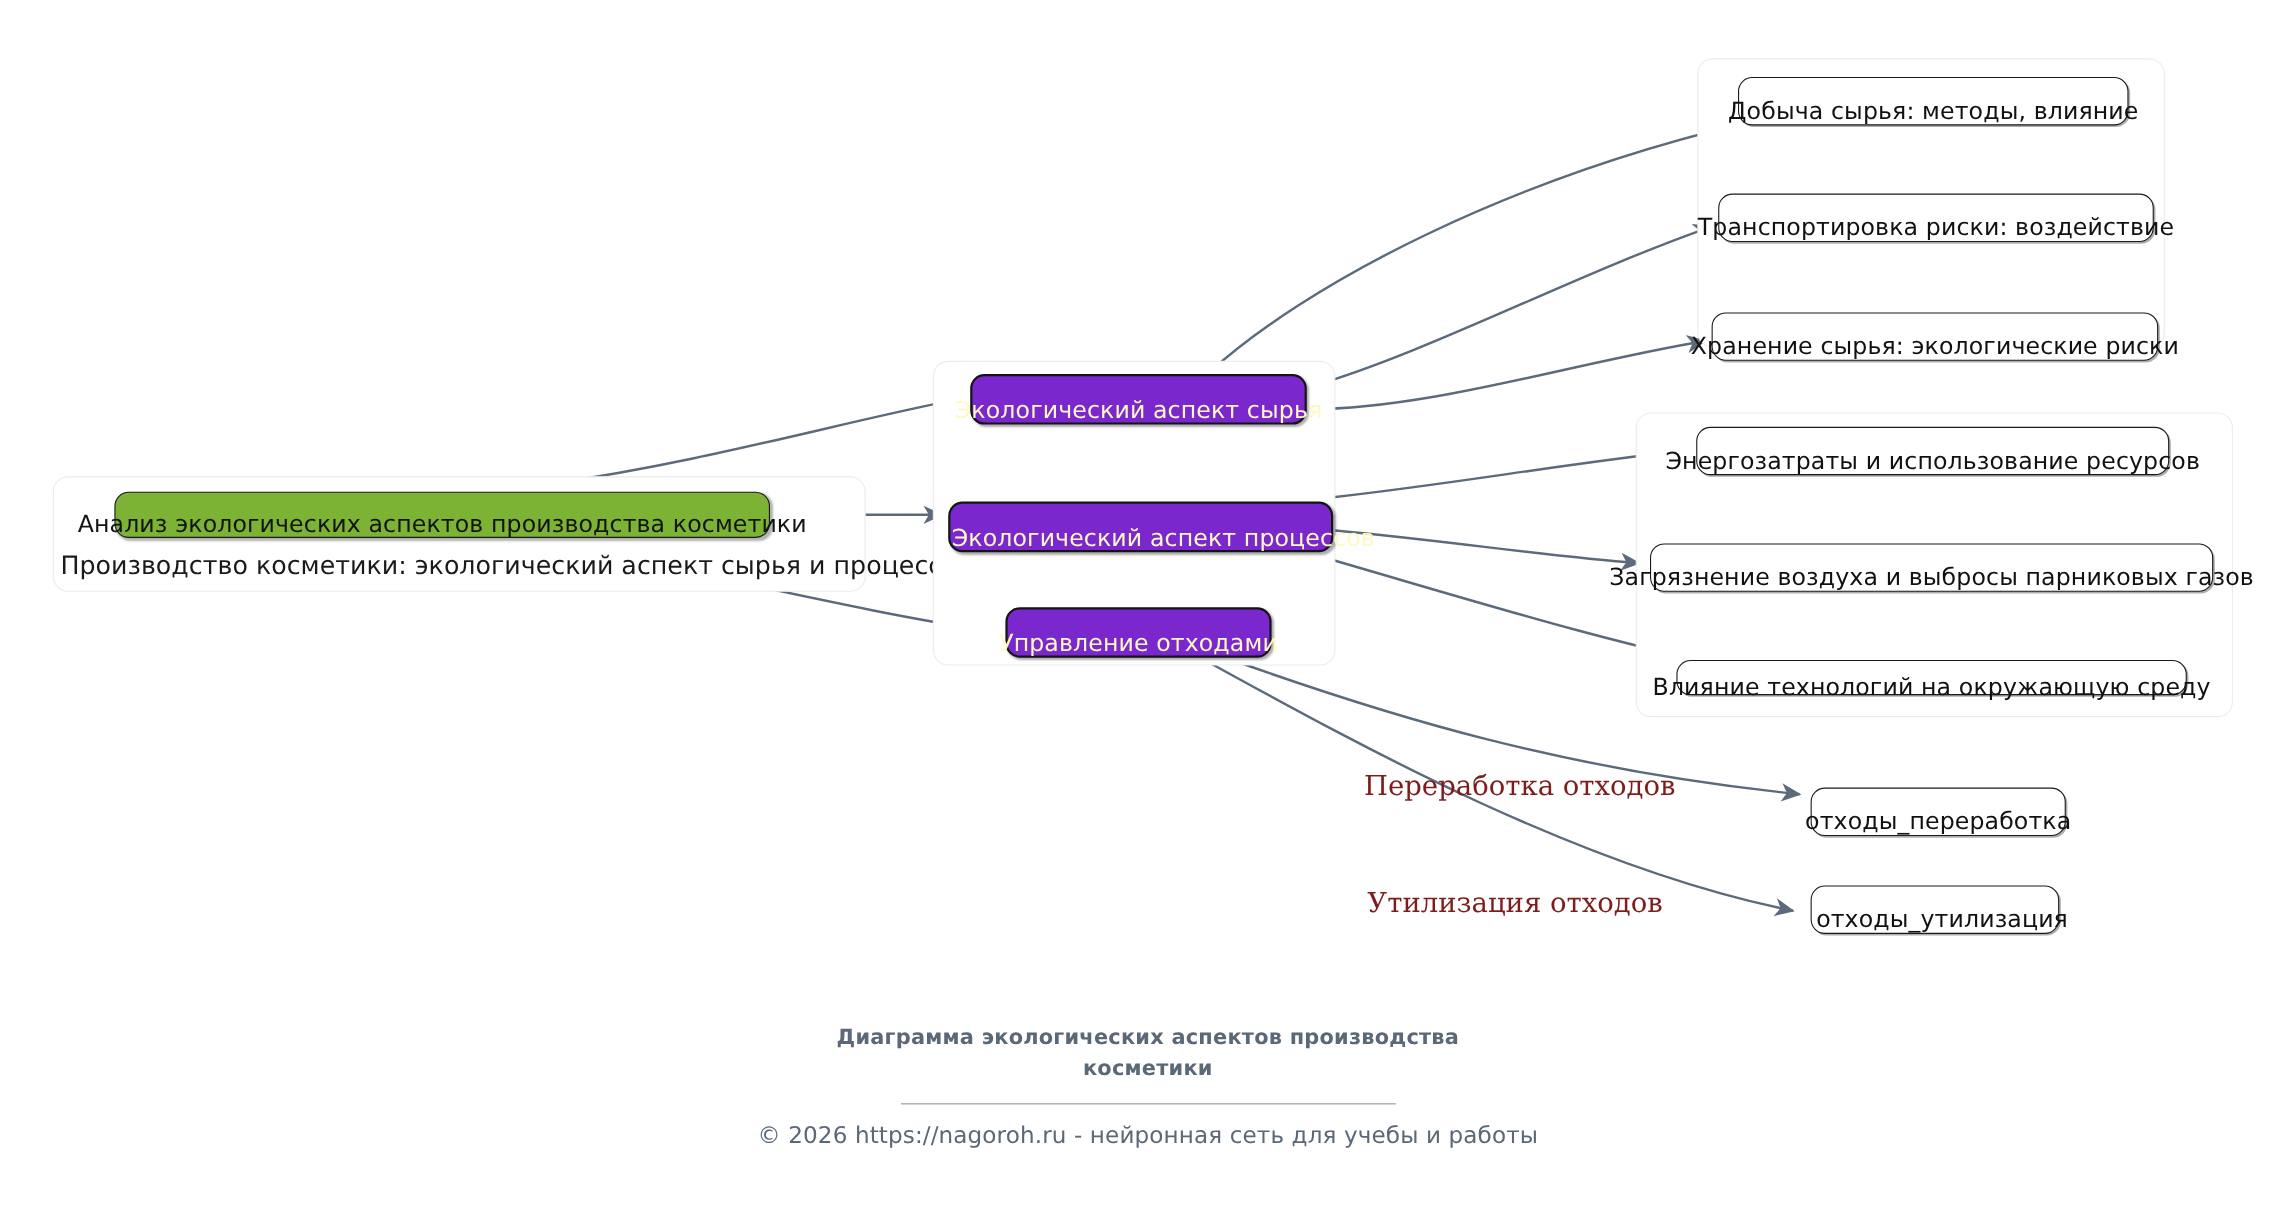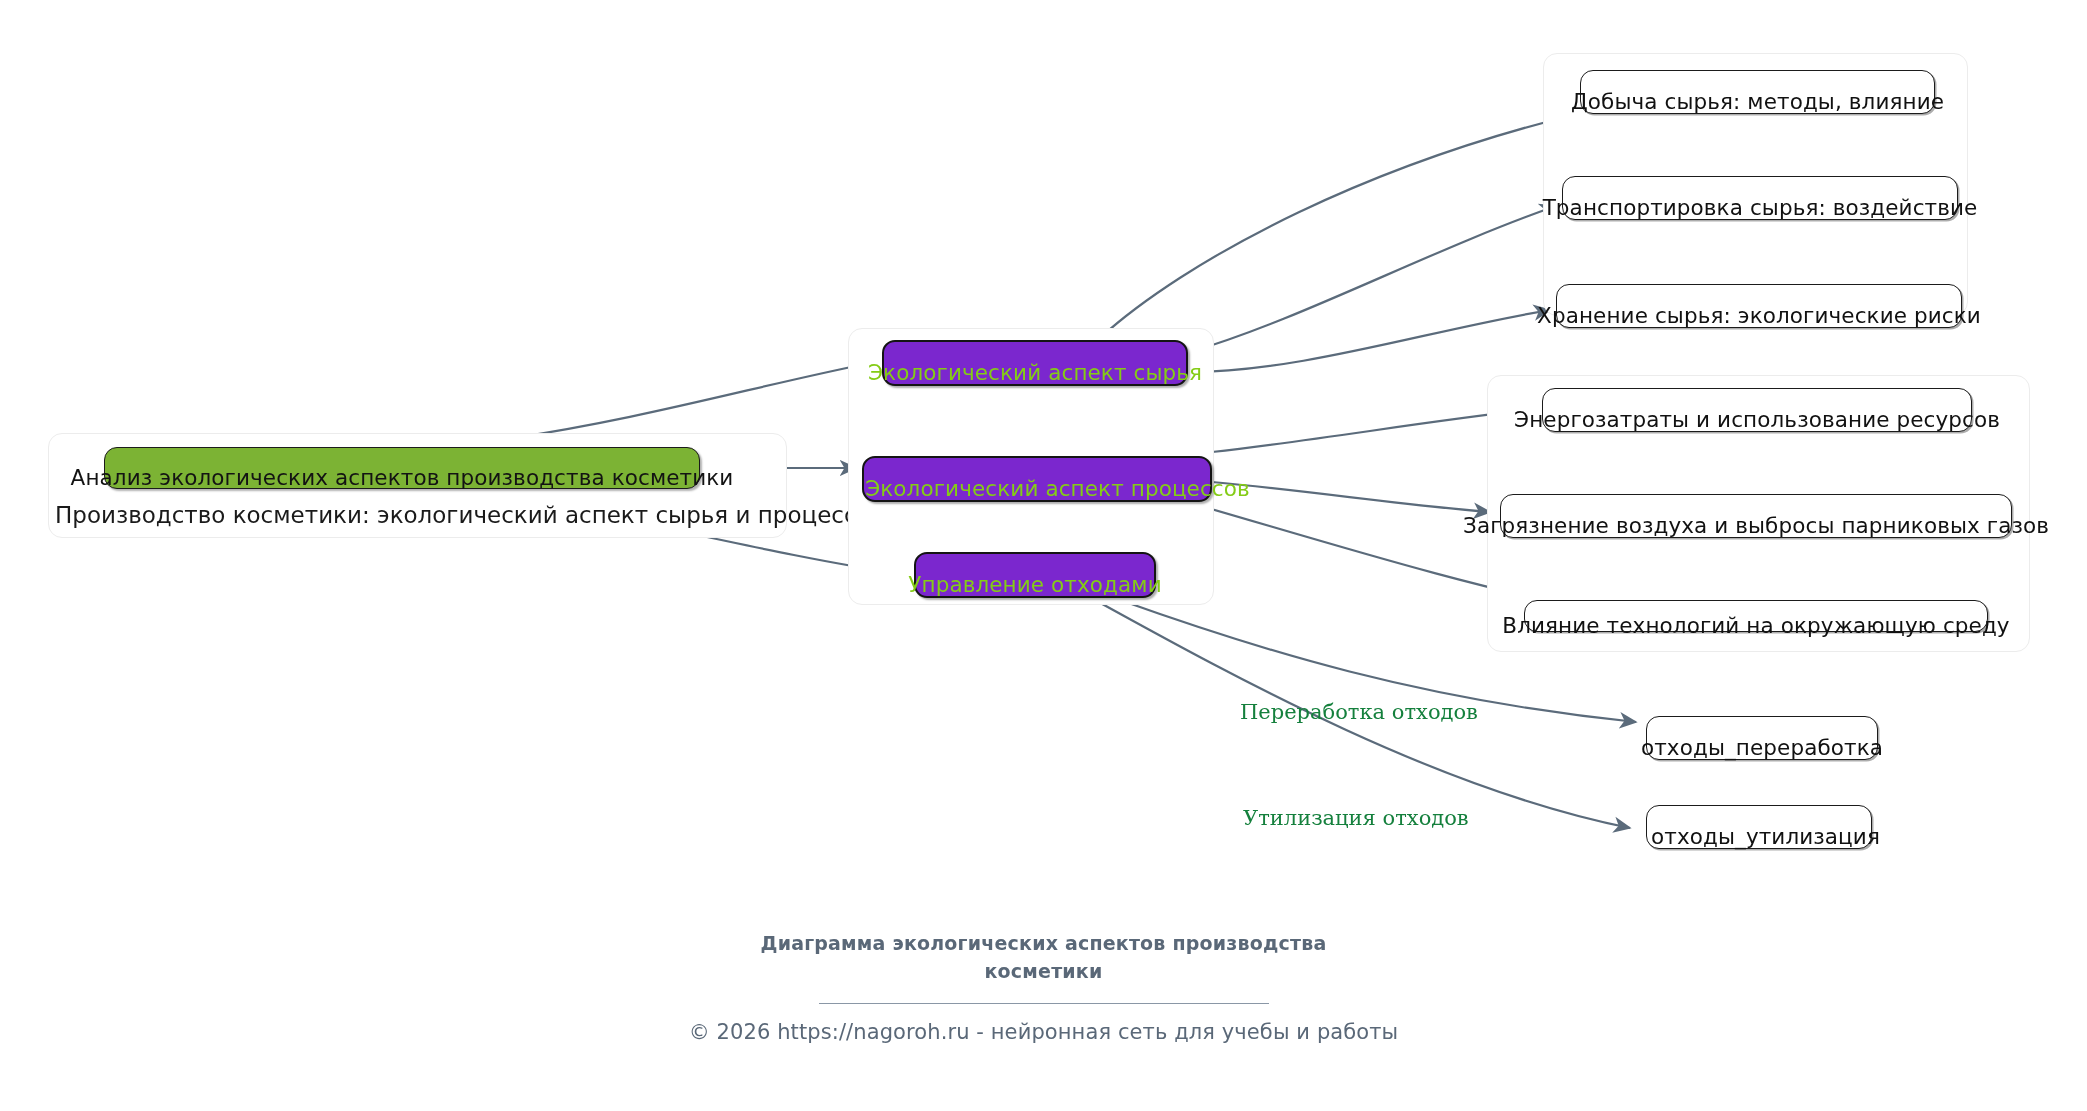--- a/index.html
+++ b/index.html
@@ -41,43 +41,44 @@
   .node.root{
     background:#7cb334;
     border:1.9px solid #1b1b1b;
     color:#131313;
     font-size:21.5px;
     box-shadow:2px 2px 2px rgba(0,0,0,.30);
   }
   .node.branch{
     background:#7b27ce;
     border:2.1px solid #141414;
-    color:#84cc16;
+    color:#fef9c3;
     font-size:21.5px;
     box-shadow:2px 2px 2px rgba(0,0,0,.32);
+    align-items:flex-end;
   }
 
   
   .cluster-caption{
     position:absolute;
     font-size:23px;
     color:#1a1a1a;
     white-space:nowrap;
   }
 
   
   #edges{position:absolute;left:0;top:0;width:2087px;height:1111px;pointer-events:none;}
   .edge-path{fill:none;stroke:#5b6b7b;stroke-width:2.2px;}
 
   
   .edge-label{
     position:absolute;
     font-family:"DejaVu Serif", serif;
-    font-size:21px;
-    color:#15803d;
+    font-size:25px;
+    color:#7f1d1d;
     white-space:nowrap;
   }
 
   
   #footer{
     position:absolute;left:0;top:930px;width:2087px;text-align:center;
   }
   #footer .caption{
     font-size:19px;font-weight:bold;color:#5a6878;line-height:1.45;
     letter-spacing:.2px;
@@ -147,21 +148,21 @@
     <span>Управление отходами</span>
   </div>
 
   <div class="cluster" style="left:1543px;top:53px;width:425px;height:263px;"></div>
 
   <div class="node plain" style="left:1580px;top:70px;width:355px;height:44px;">
     <span>Добыча сырья: методы, влияние</span>
   </div>
 
   <div class="node plain" style="left:1562px;top:176px;width:396px;height:44px;">
-    <span>Транспортировка сырья: воздействие</span>
+    <span>Транспортировка риски: воздействие</span>
   </div>
 
   <div class="node plain" style="left:1556px;top:284px;width:406px;height:44px;">
     <span>Хранение сырья: экологические риски</span>
   </div>
 
   <div class="cluster" style="left:1487px;top:375px;width:543px;height:277px;"></div>
 
   <div class="node plain" style="left:1542px;top:388px;width:430px;height:44px;">
     <span>Энергозатраты и использование ресурсов</span>

